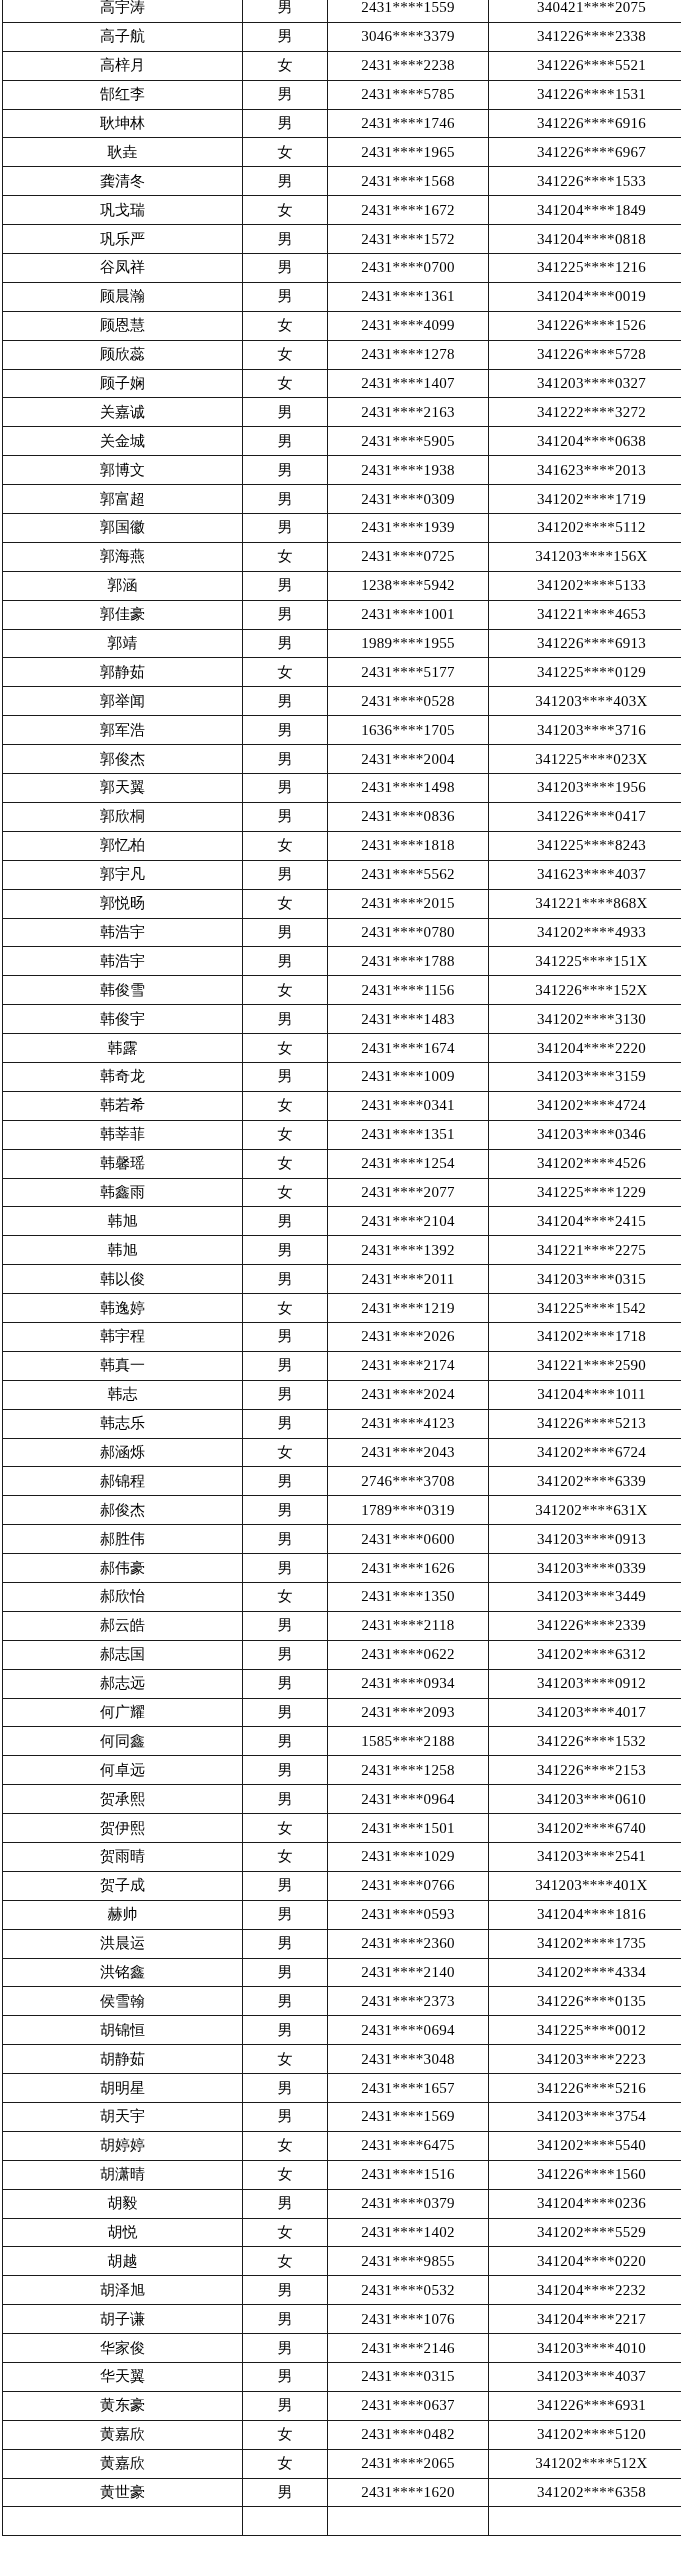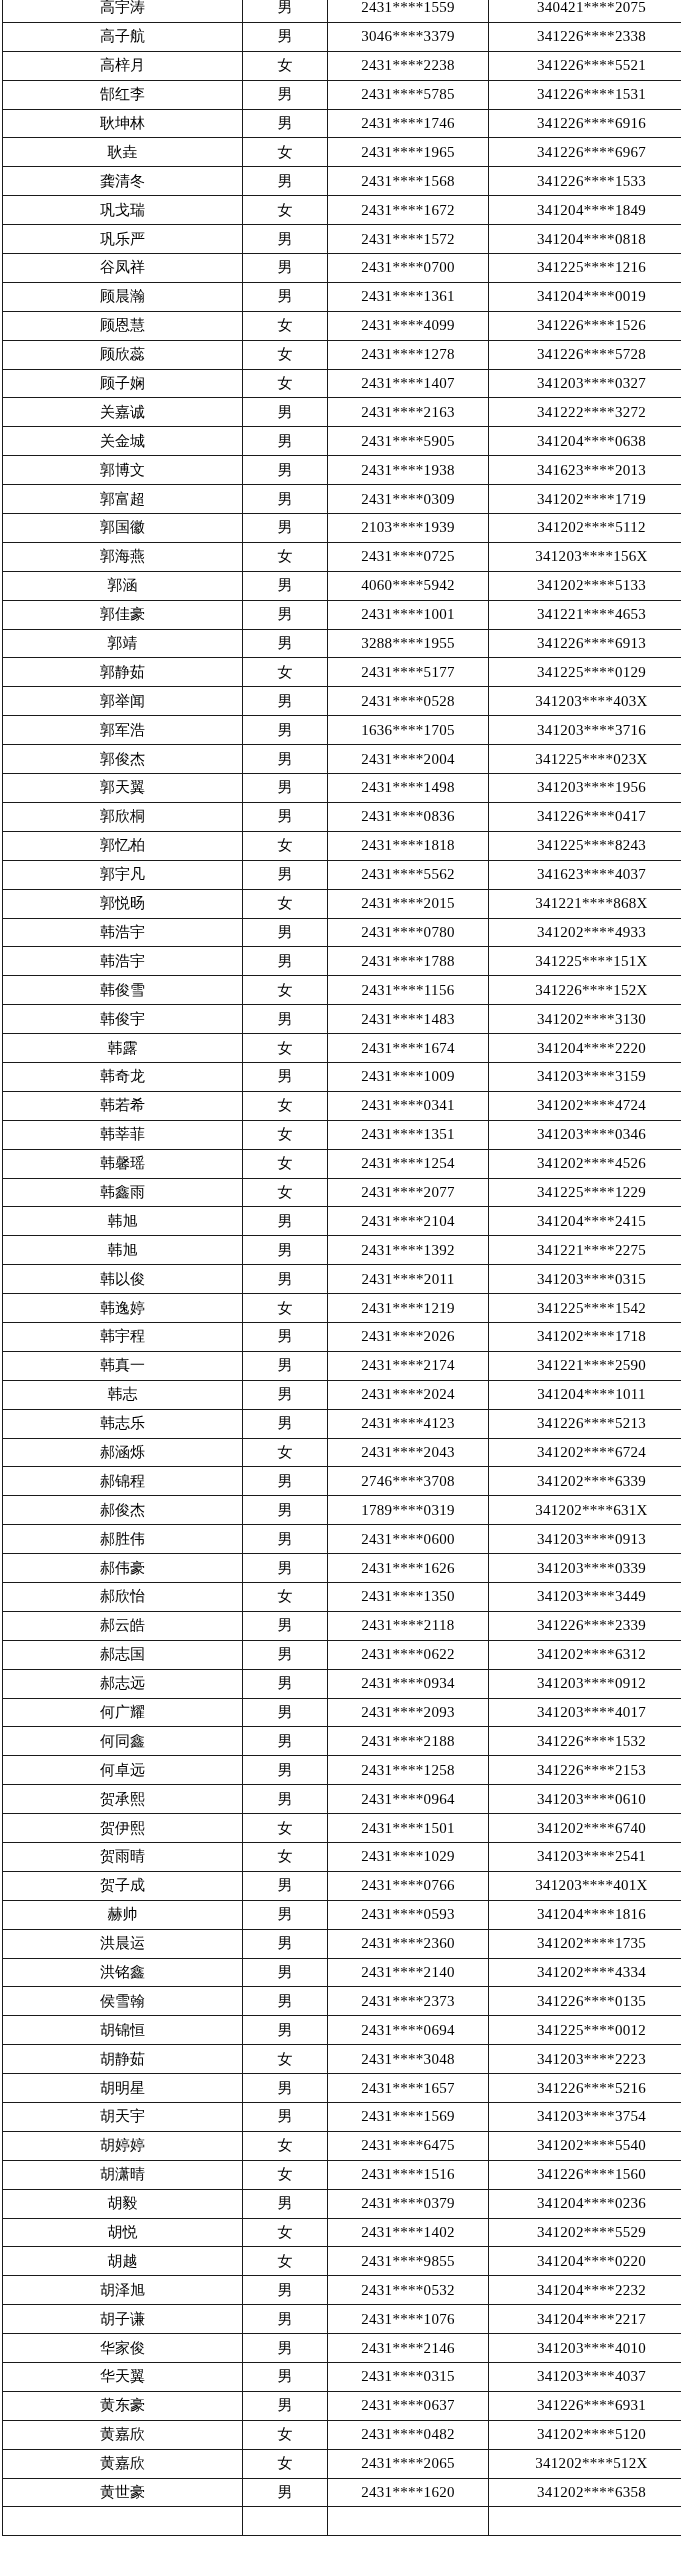--- a/index.html
+++ b/index.html
@@ -172,49 +172,49 @@
   <tr>
     <td class="c-name">郭富超</td>
     <td class="c-gender">男</td>
     <td class="c-exam">2431****0309</td>
     <td class="c-id">341202****1719</td>
   </tr>
 
   <tr>
     <td class="c-name">郭国徽</td>
     <td class="c-gender">男</td>
-    <td class="c-exam">2103****1939</td>
+    <td class="c-exam">2431****1939</td>
     <td class="c-id">341202****5112</td>
   </tr>
 
   <tr>
     <td class="c-name">郭海燕</td>
     <td class="c-gender">女</td>
     <td class="c-exam">2431****0725</td>
     <td class="c-id">341203****156X</td>
   </tr>
 
   <tr>
     <td class="c-name">郭涵</td>
     <td class="c-gender">男</td>
-    <td class="c-exam">4060****5942</td>
+    <td class="c-exam">1238****5942</td>
     <td class="c-id">341202****5133</td>
   </tr>
 
   <tr>
     <td class="c-name">郭佳豪</td>
     <td class="c-gender">男</td>
     <td class="c-exam">2431****1001</td>
     <td class="c-id">341221****4653</td>
   </tr>
 
   <tr>
     <td class="c-name">郭靖</td>
     <td class="c-gender">男</td>
-    <td class="c-exam">3288****1955</td>
+    <td class="c-exam">1989****1955</td>
     <td class="c-id">341226****6913</td>
   </tr>
 
   <tr>
     <td class="c-name">郭静茹</td>
     <td class="c-gender">女</td>
     <td class="c-exam">2431****5177</td>
     <td class="c-id">341225****0129</td>
   </tr>
 
@@ -466,21 +466,21 @@
   <tr>
     <td class="c-name">何广耀</td>
     <td class="c-gender">男</td>
     <td class="c-exam">2431****2093</td>
     <td class="c-id">341203****4017</td>
   </tr>
 
   <tr>
     <td class="c-name">何同鑫</td>
     <td class="c-gender">男</td>
-    <td class="c-exam">2431****2188</td>
+    <td class="c-exam">1585****2188</td>
     <td class="c-id">341226****1532</td>
   </tr>
 
   <tr>
     <td class="c-name">何卓远</td>
     <td class="c-gender">男</td>
     <td class="c-exam">2431****1258</td>
     <td class="c-id">341226****2153</td>
   </tr>
 

